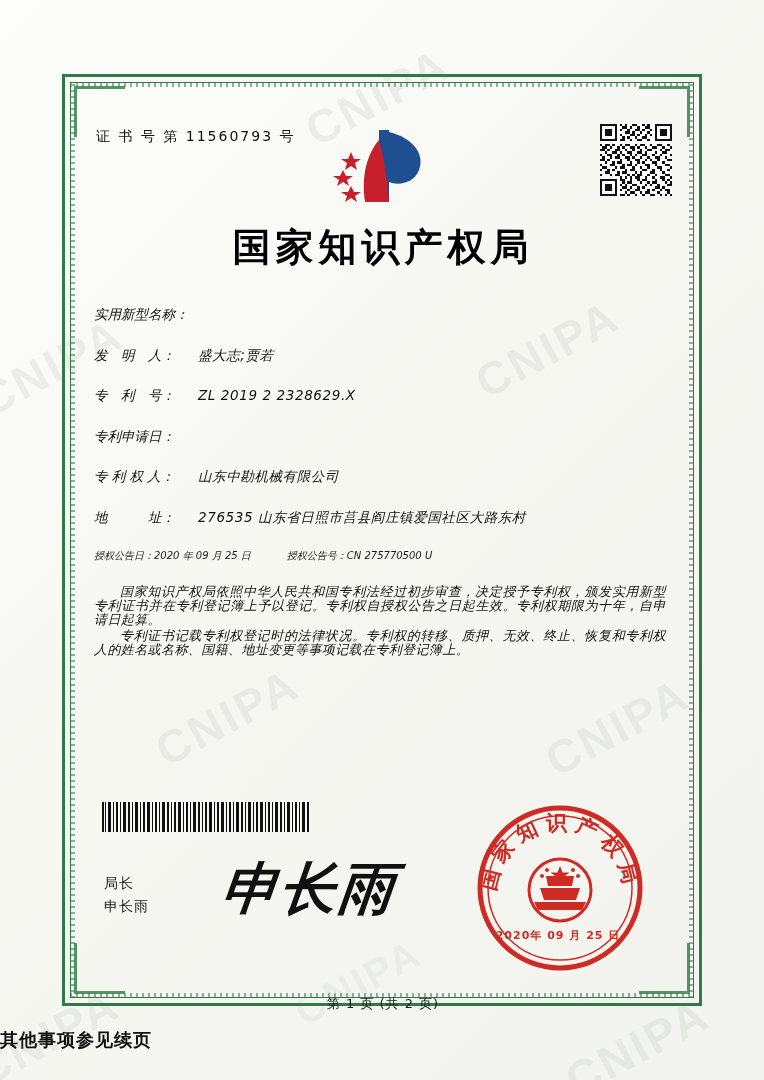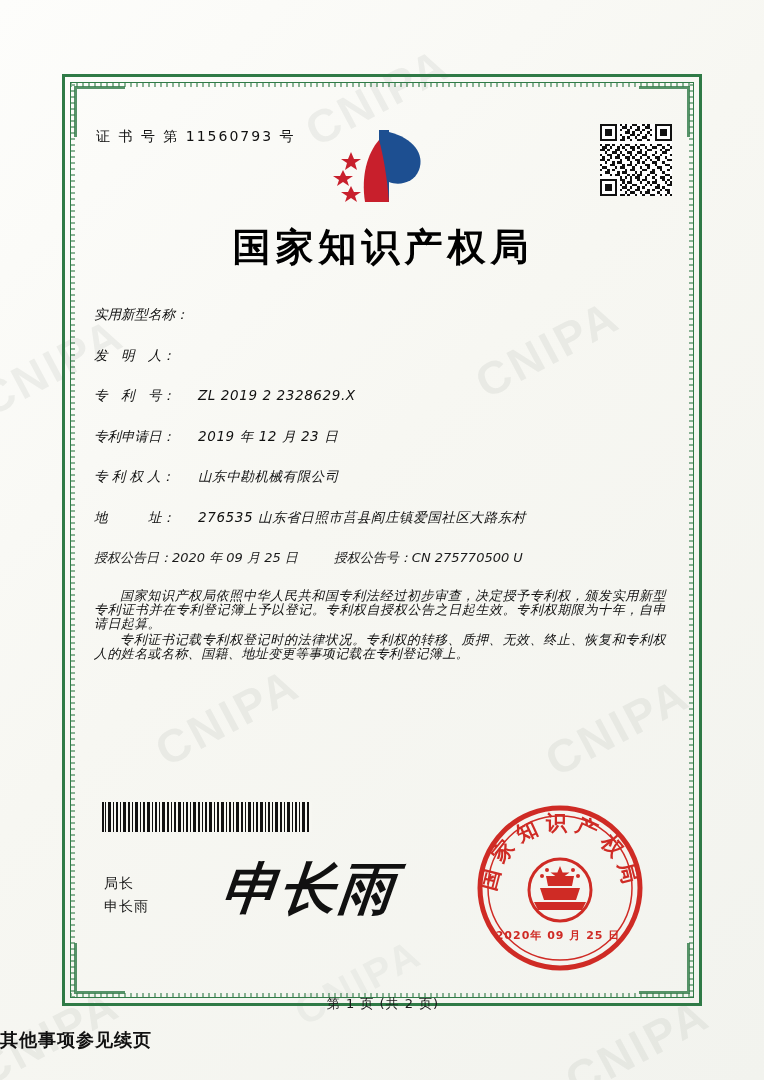--- a/index.html
+++ b/index.html
@@ -146,21 +146,21 @@
     white-space: nowrap;
   }
   .field .val {
     flex: 1;
     letter-spacing: 0.6px;
   }
 
   .pubrow {
     display: flex;
     align-items: baseline;
-    font-size: 13px;
+    font-size: 10px;
     margin-bottom: 22px;
   }
   .pubrow .seg2 { margin-left: 36px; }
 
   .para {
     font-size: 13px;
     line-height: 14px;
     letter-spacing: 0.4px;
     text-indent: 26px;
     margin-top: 14px;
@@ -499,30 +499,30 @@
     <div class="title">国家知识产权局</div>
 
     <div class="fields">
 
       <div class="field">
         <span class="lbl">实用新型名称：</span>
       </div>
 
       <div class="field">
         <span class="lbl">发　明　人：</span>
+        <span class="val">盛大志;贾若</span>
       </div>
 
       <div class="field">
         <span class="lbl">专　利　号：</span>
         <span class="val">ZL 2019 2 2328629.X</span>
       </div>
 
       <div class="field">
         <span class="lbl">专利申请日：</span>
-        <span class="val">2019 年 12 月 23 日</span>
       </div>
 
       <div class="field">
         <span class="lbl">专 利 权 人：</span>
         <span class="val">山东中勘机械有限公司</span>
       </div>
 
       <div class="field">
         <span class="lbl">地　　　址：</span>
         <span class="val">276535 山东省日照市莒县阎庄镇爱国社区大路东村</span>

